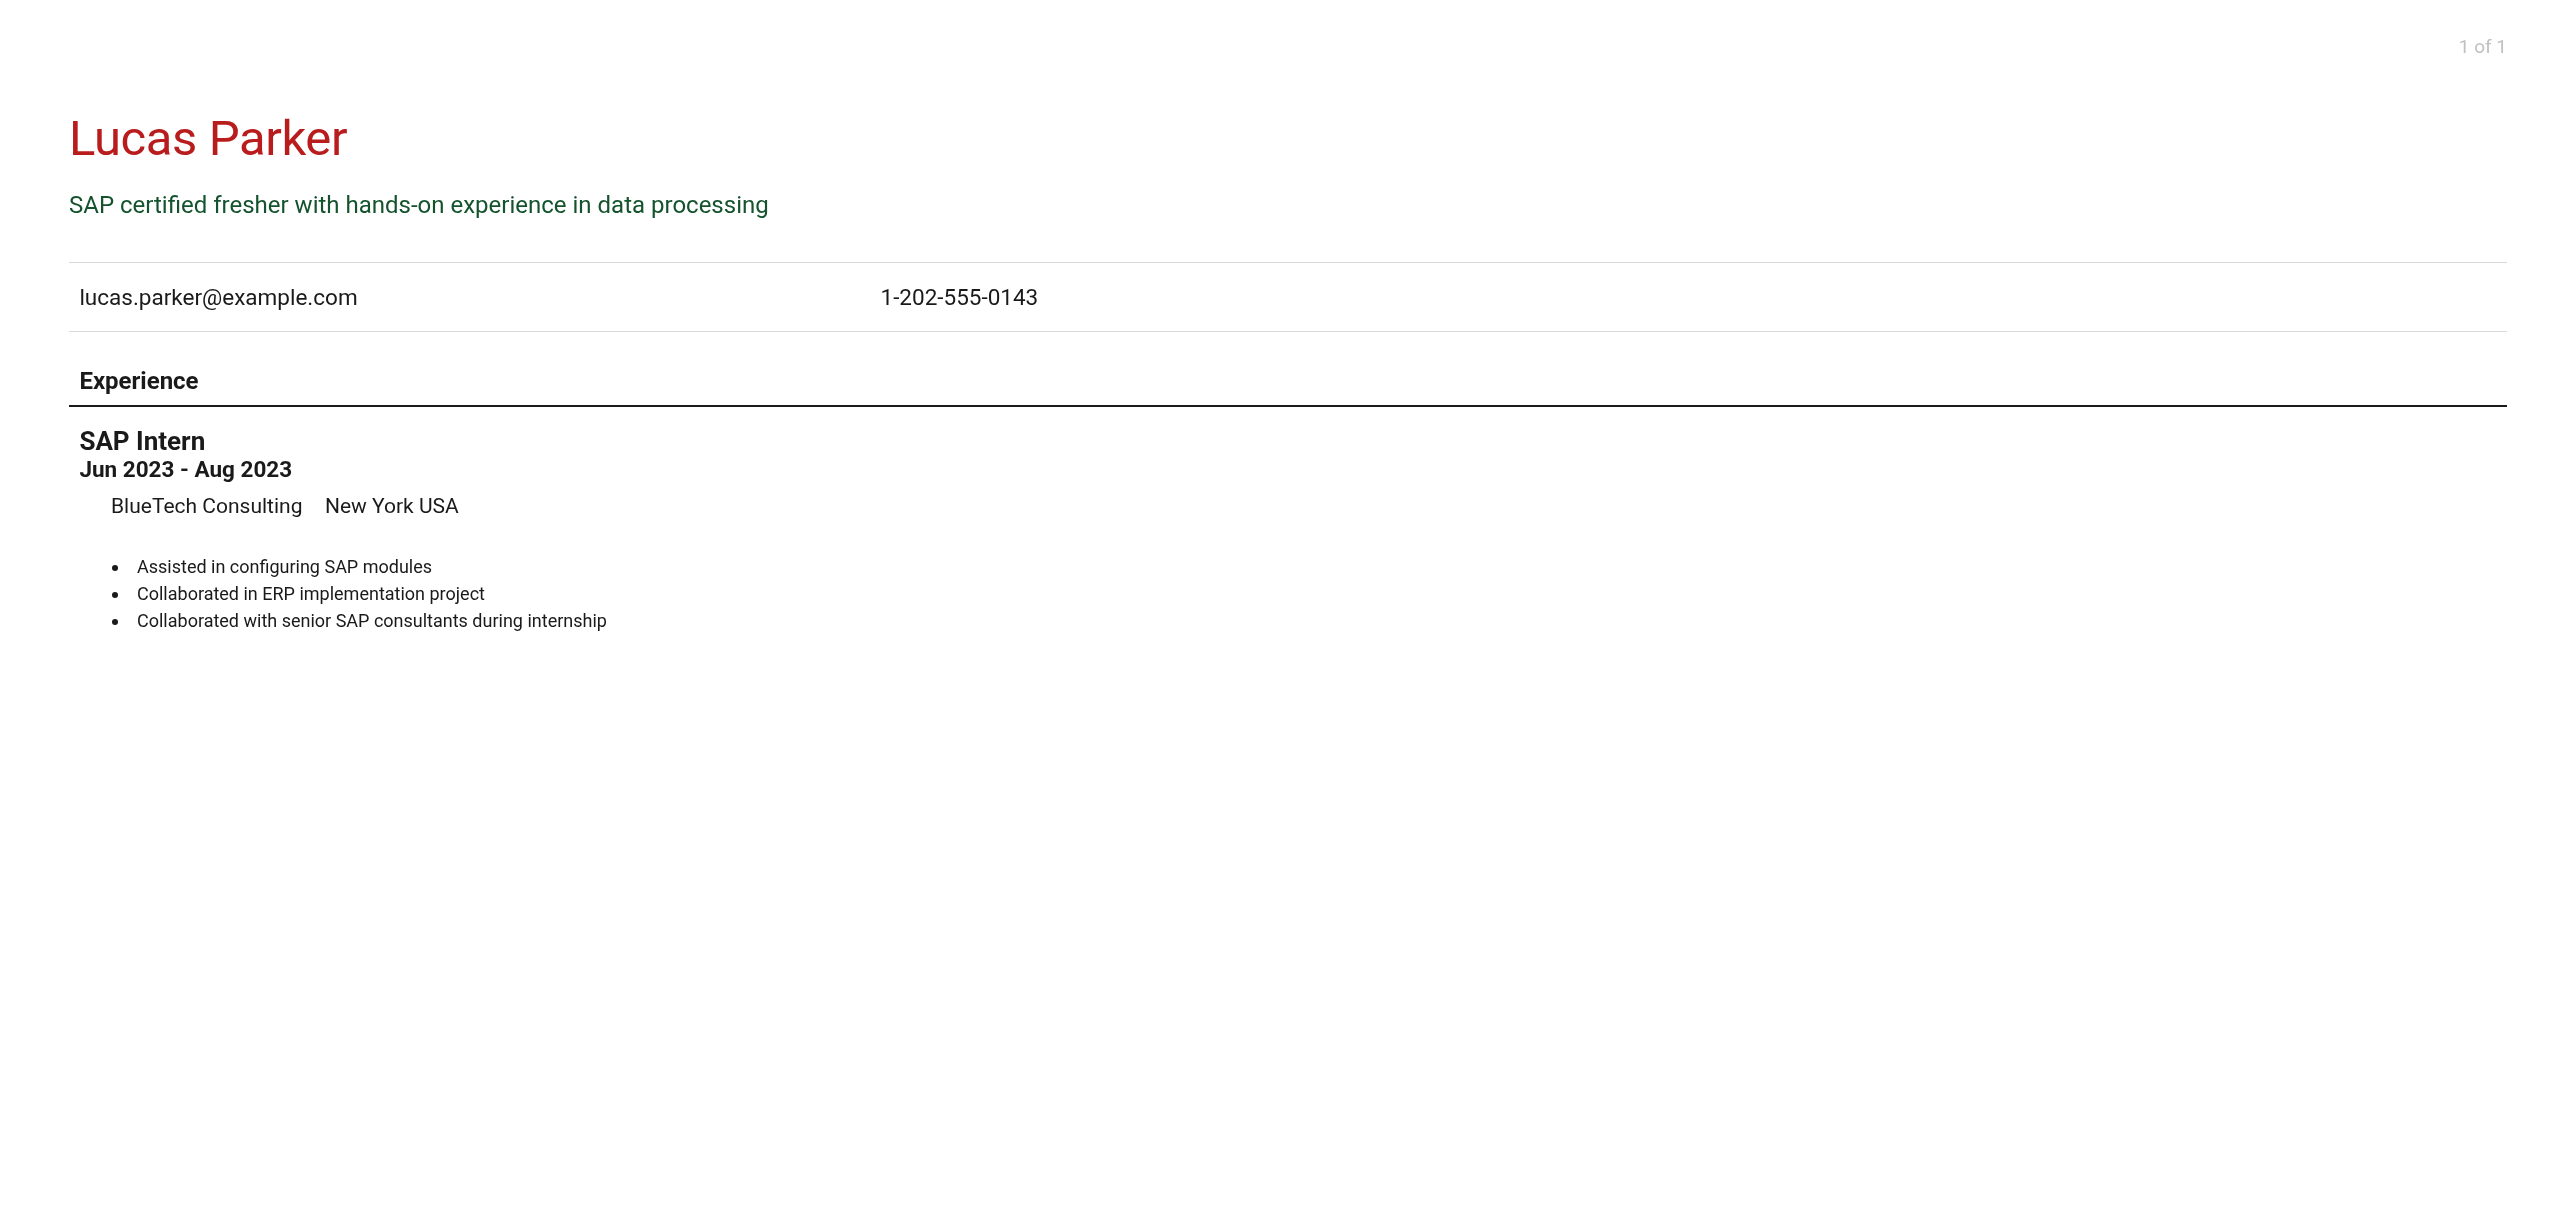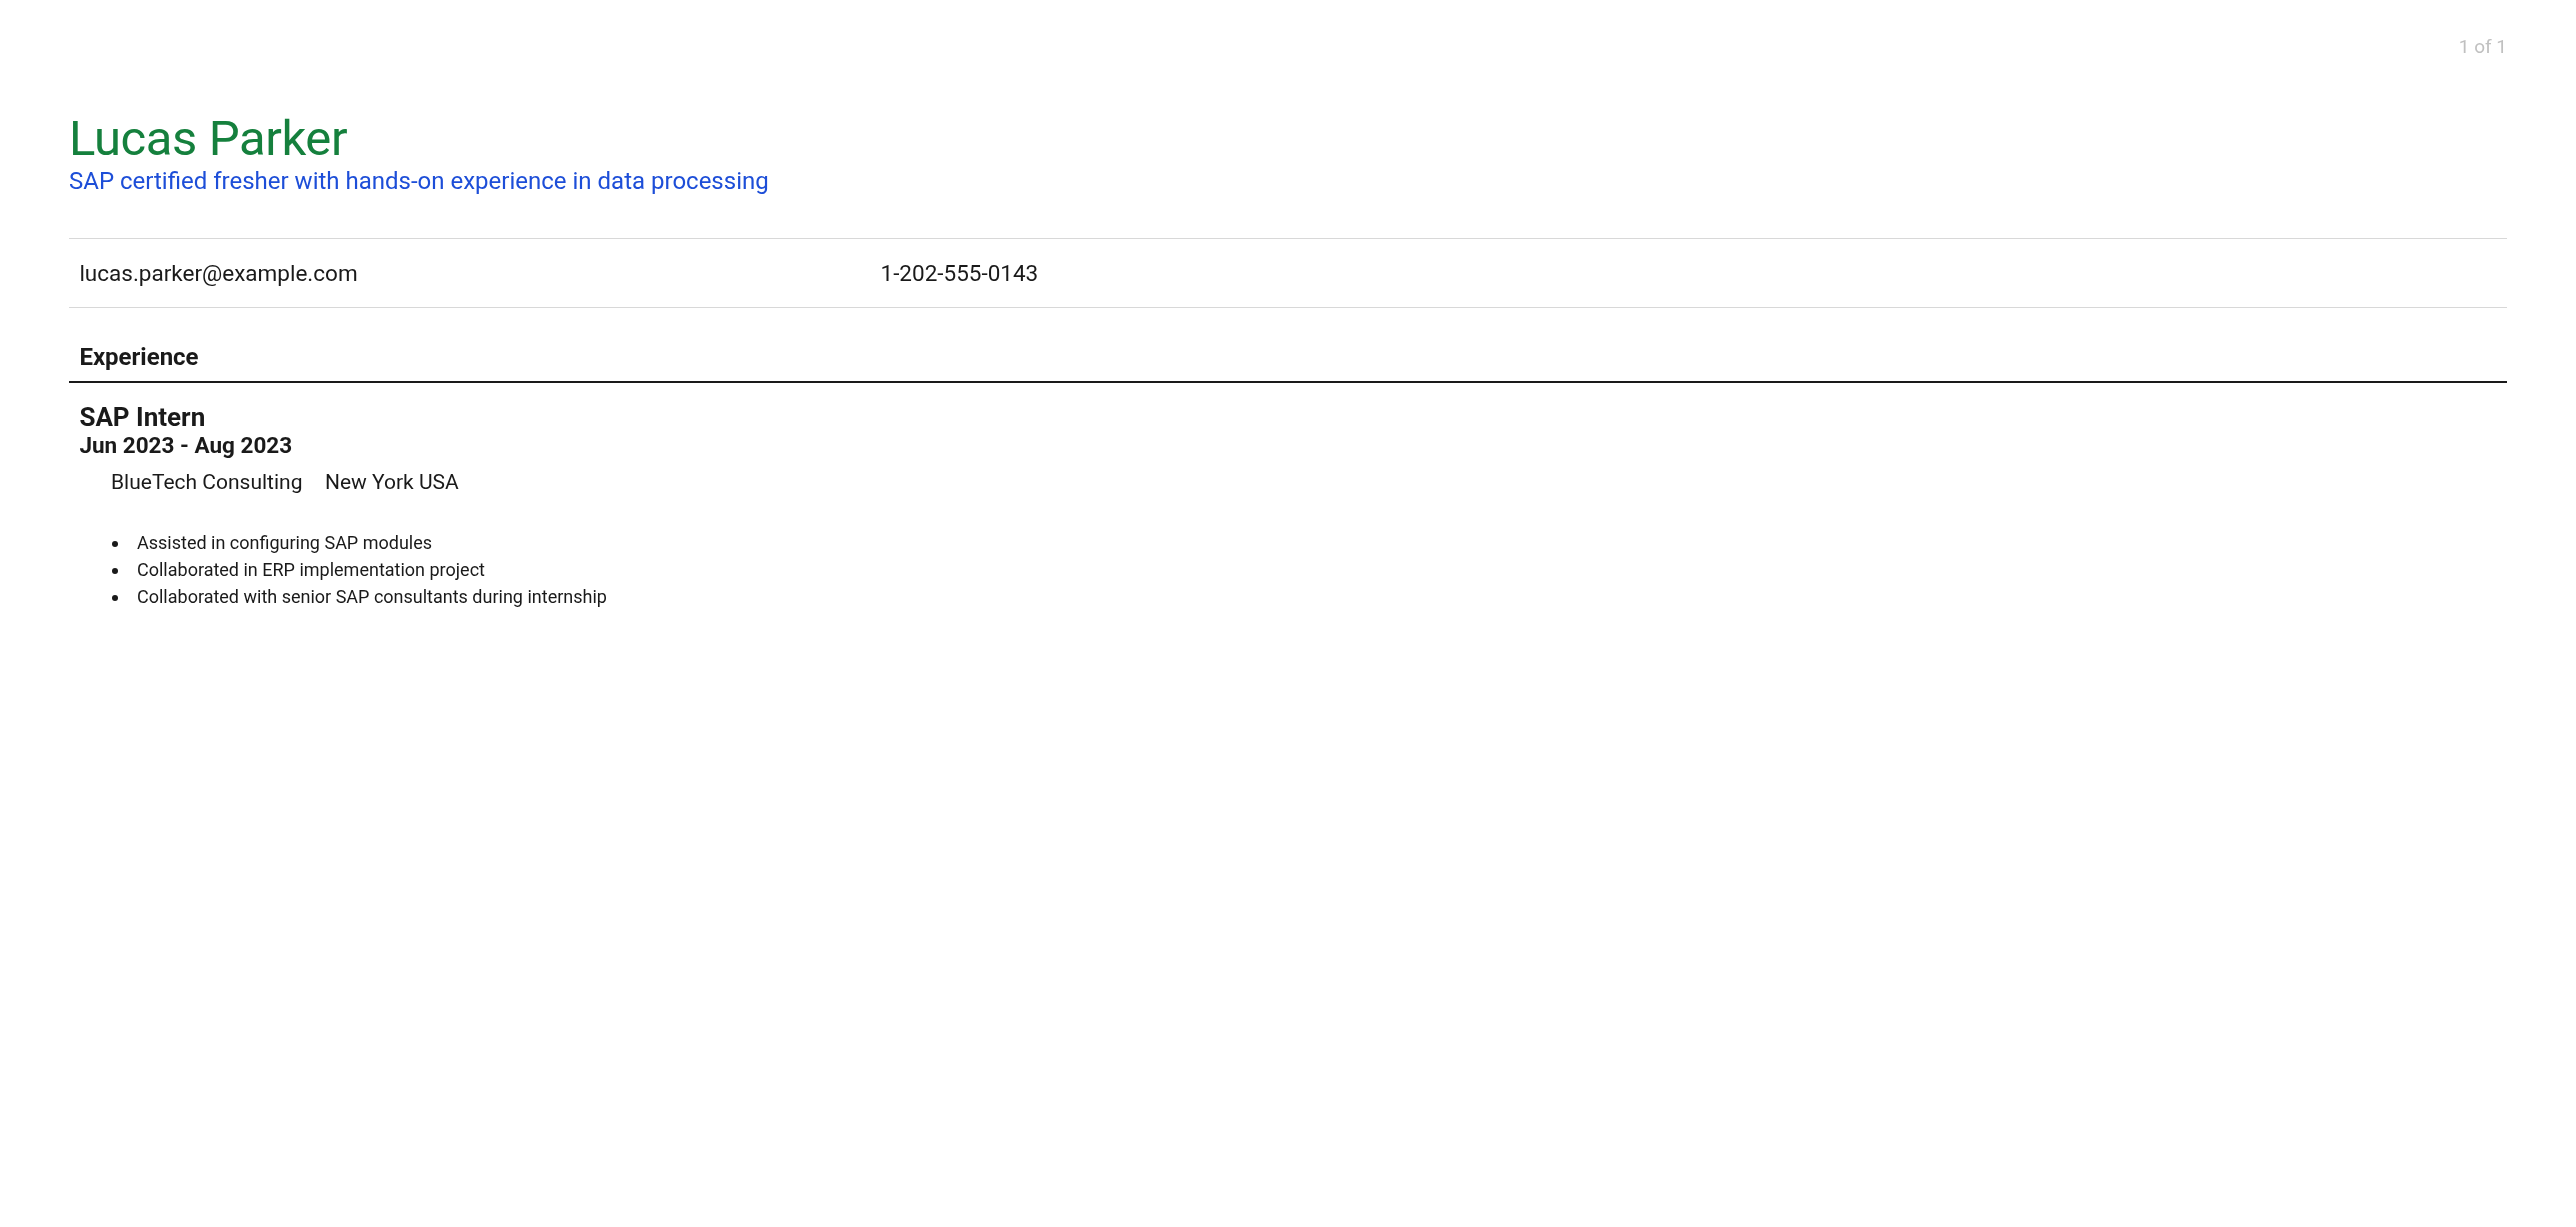--- a/index.html
+++ b/index.html
@@ -15,28 +15,28 @@
     }
     .page-number {
       text-align: right;
       color: #c0c0c0;
       font-size: 19px;
       margin-bottom: 52px;
     }
     .name {
       font-size: 49px;
       font-weight: 400;
-      color: #15803d;
-      margin-bottom: 0;
+      color: #b91c1c;
+      margin-bottom: 24px;
       letter-spacing: -0.4px;
     }
     .subtitle {
       font-size: 24px;
       font-weight: 400;
-      color: #1d4ed8;
+      color: #14532d;
       margin-bottom: 43px;
     }
     .contact-row {
       display: flex;
       border-top: 0.9px solid #d8d8d8;
       border-bottom: 0.9px solid #d8d8d8;
       padding: 21px 0 21px 10.4px;
       margin-bottom: 35px;
     }
     .contact-item {

